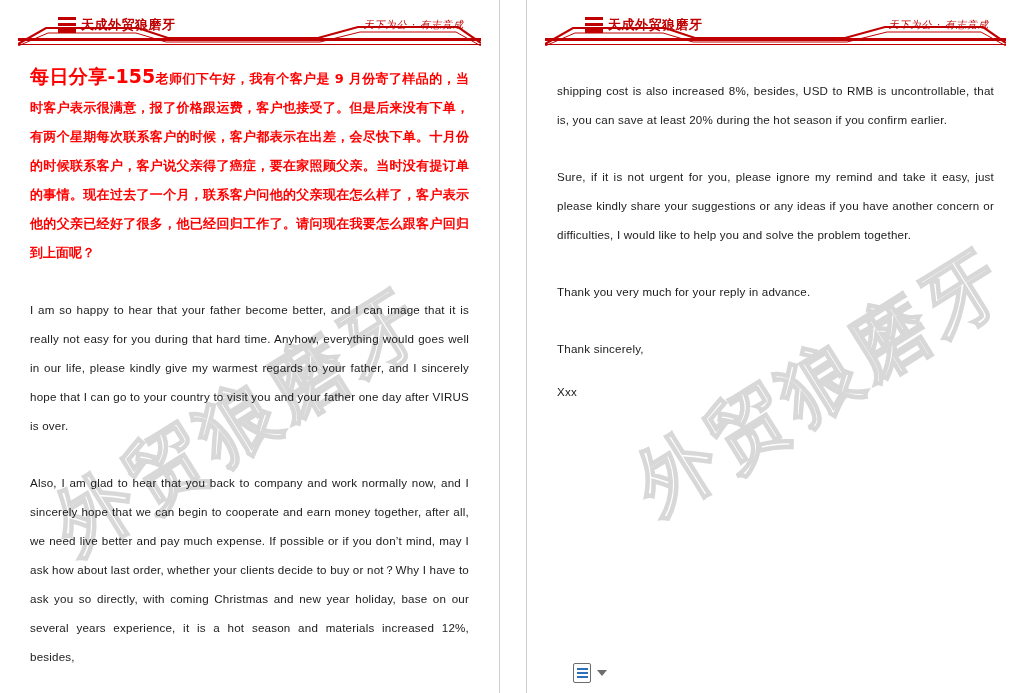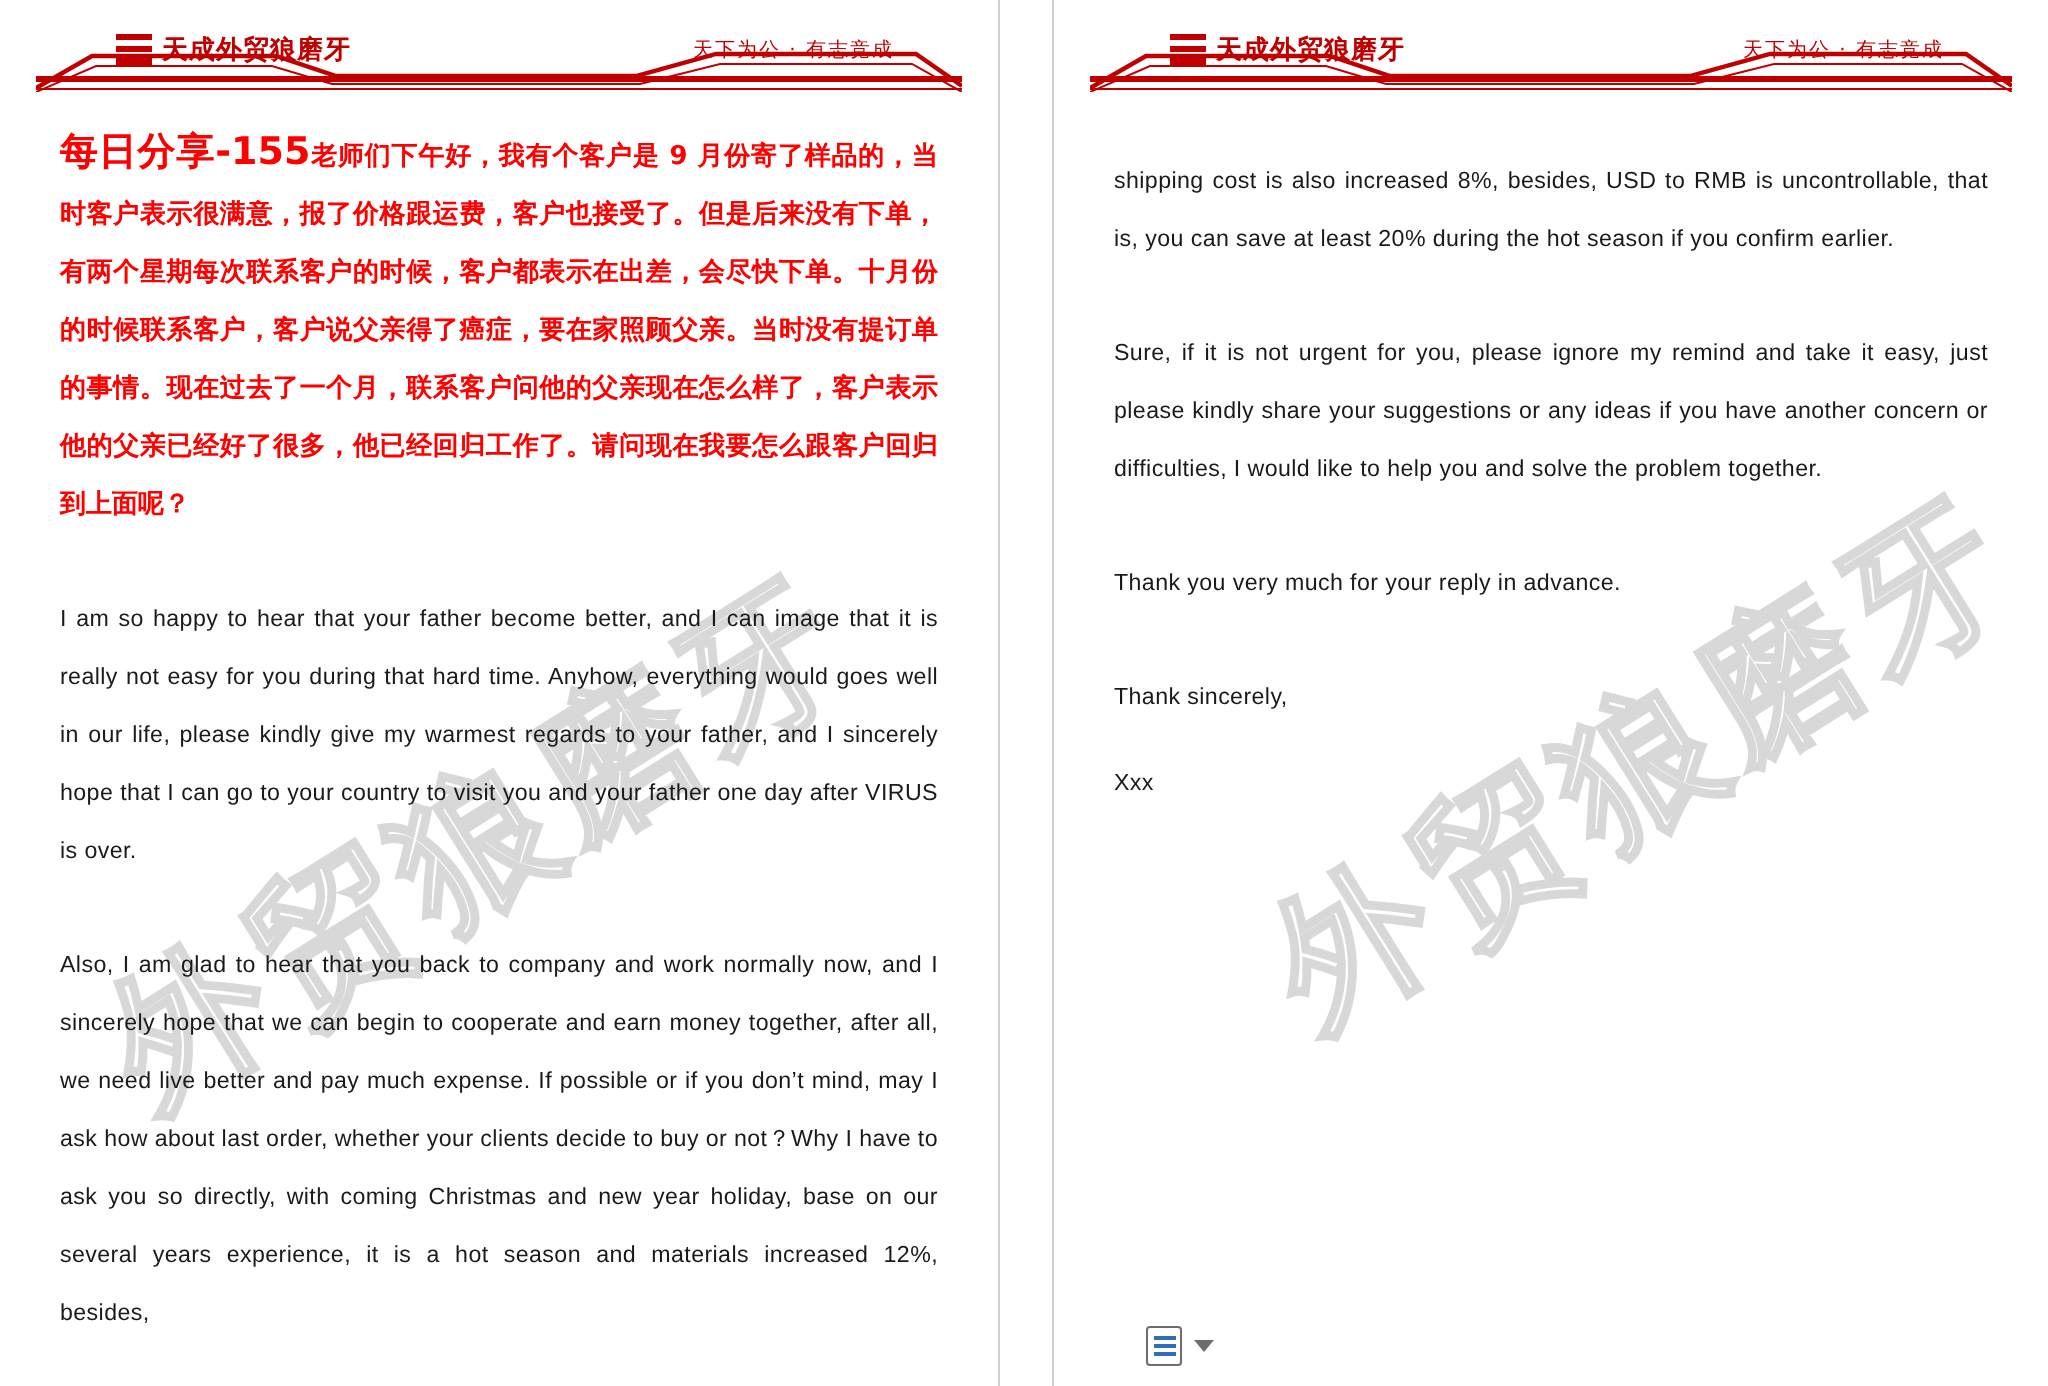--- a/index.html
+++ b/index.html
@@ -86,26 +86,27 @@
   }
   .lh-name {
     color: #c00000;
     font-size: 13px;
     font-weight: bold;
     letter-spacing: 0.5px;
     font-family: "DejaVu Sans", sans-serif;
   }
   .lh-slogan {
     position: absolute;
-    right: 34px;
+    right: 17px;
     top: 10px;
     color: #c00000;
     font-size: 10px;
     letter-spacing: 1px;
     font-family: "DejaVu Sans", sans-serif;
+    font-style: italic;
   }
 
   
   .body-wrap {
     padding: 14px 30px 0 30px;
     position: relative;
     z-index: 2;
   }
   .para {
     font-size: 11.6px;

